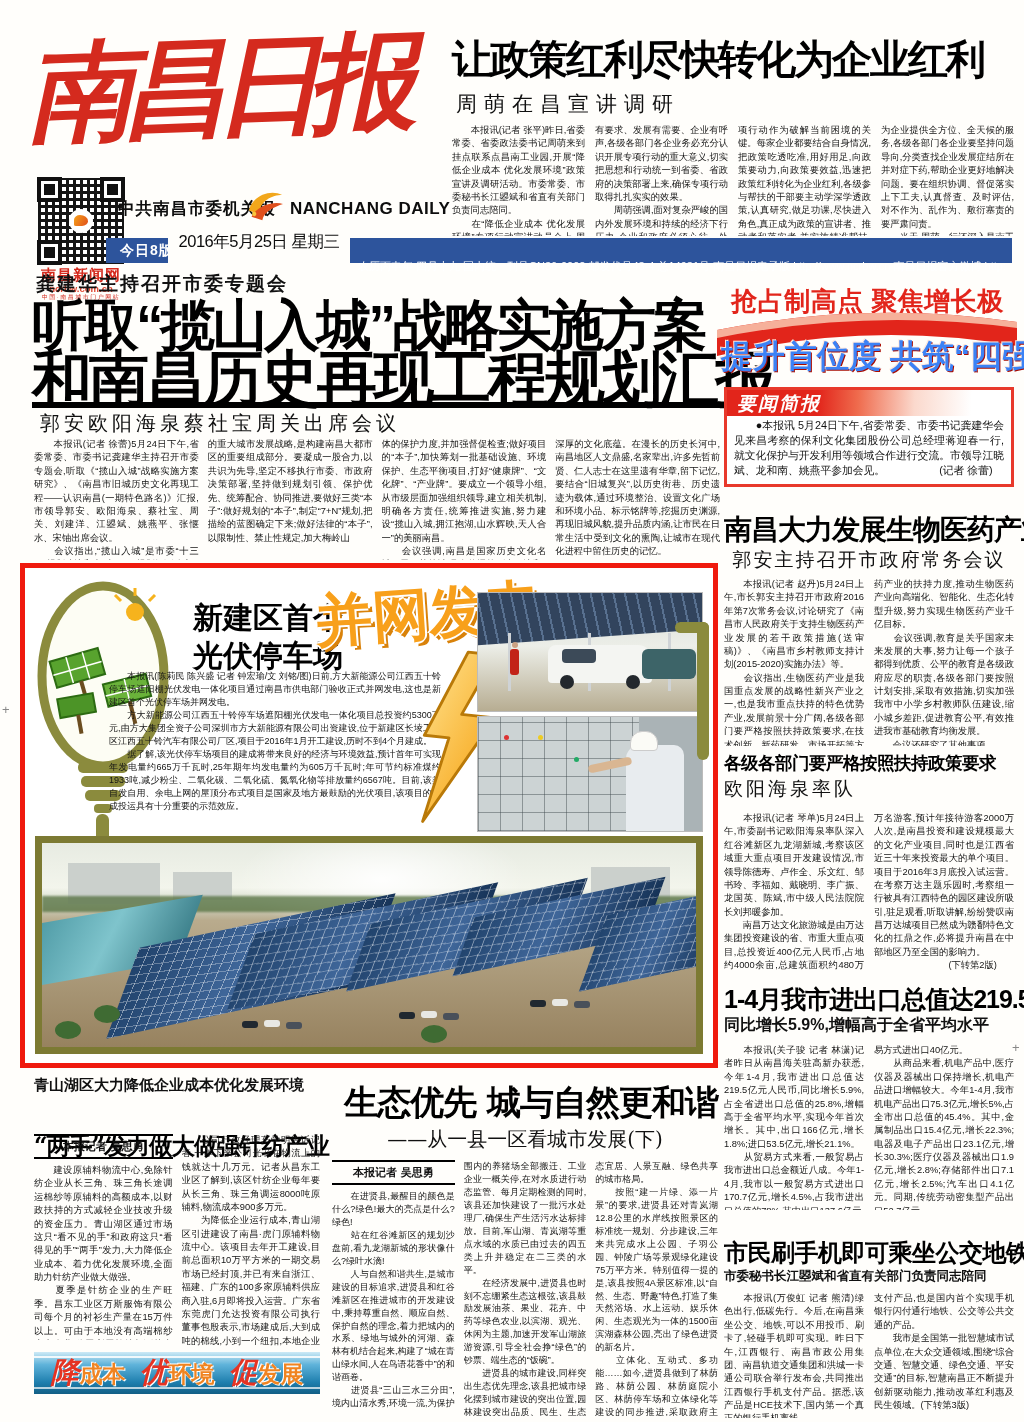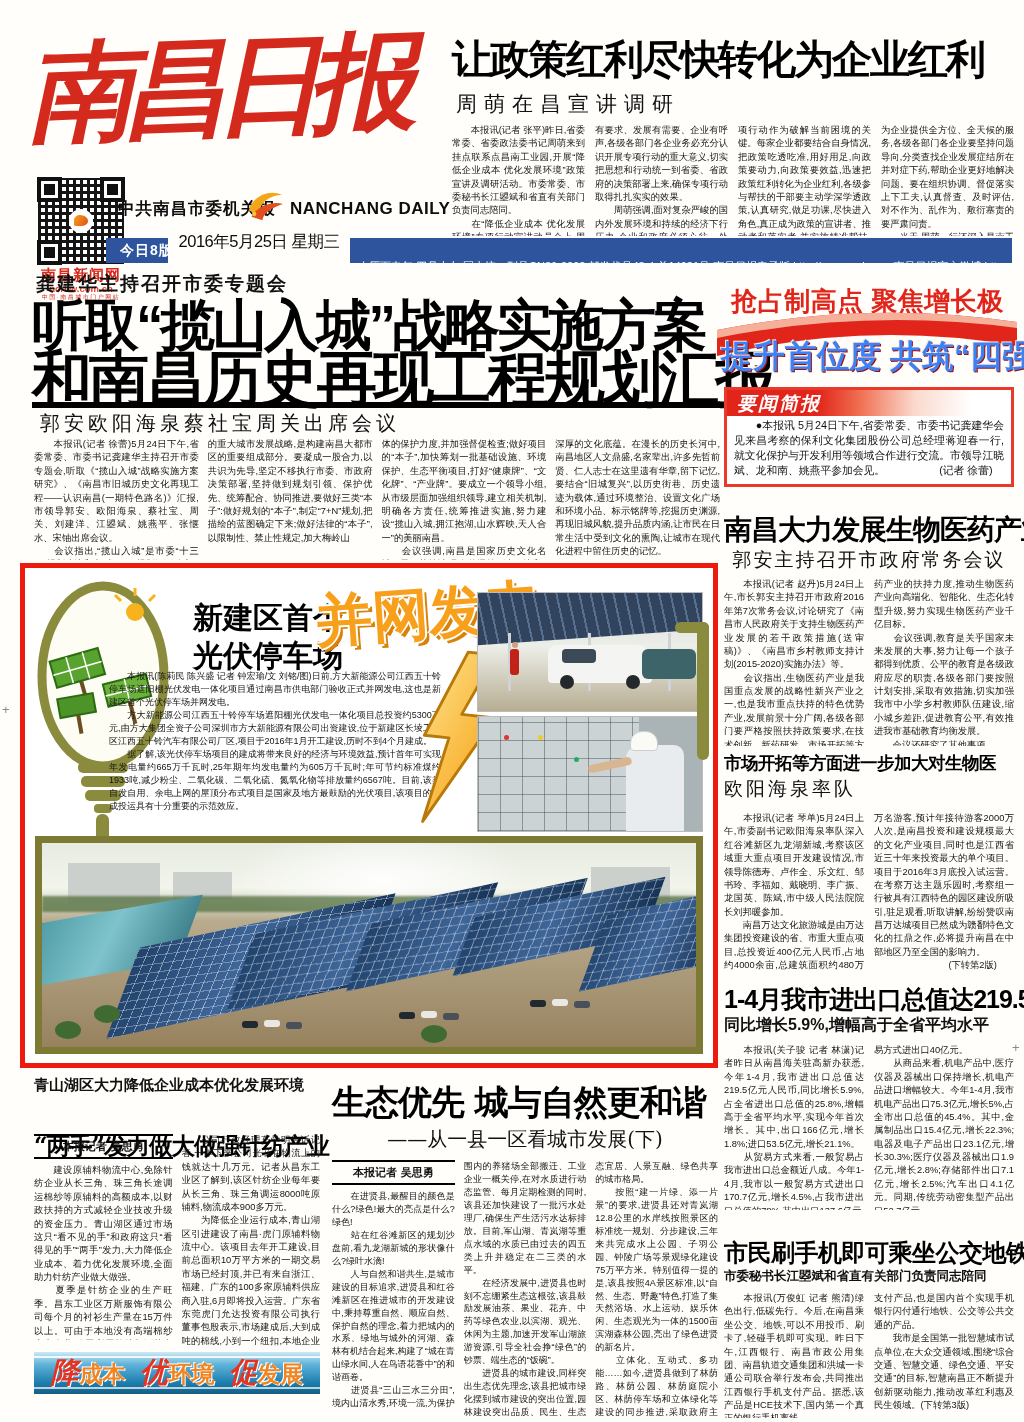--- a/index.html
+++ b/index.html
@@ -299,21 +299,21 @@
   <div class="abs rr-head-c h-black" style="top:511px;font-size:28px;letter-spacing:-1px;">南昌大力发展生物医药产业</div>
   <div class="abs rr-head-c kai" style="top:547px;font-size:19px;letter-spacing:2px;">郭安主持召开市政府常务会议</div>
   <div class="abs cols" style="left:724px;top:578px;width:290px;height:168px;gap:10px;">
     <div class="c bt">　　本报讯(记者 赵丹)5月24日上午,市长郭安主持召开市政府2016年第7次常务会议,讨论研究了《南昌市人民政府关于支持生物医药产业发展的若干政策措施(送审稿)》、《南昌市乡村教师支持计划(2015-2020)实施办法》等。
 　　会议指出,生物医药产业是我国重点发展的战略性新兴产业之一,也是我市重点扶持的特色优势产业,发展前景十分广阔,各级各部门要严格按照扶持政策要求,在技术创新、新药研发、市场开拓等方面进一步加大对生物医</div>
     <div class="c bt">药产业的扶持力度,推动生物医药产业向高端化、智能化、生态化转型升级,努力实现生物医药产业千亿目标。
 　　会议强调,教育是关乎国家未来发展的大事,努力让每一个孩子都得到优质、公平的教育是各级政府应尽的职责,各级各部门要按照计划安排,采取有效措施,切实加强我市中小学乡村教师队伍建设,缩小城乡差距,促进教育公平,有效推进我市基础教育均衡发展。
 　　会议还研究了其他事项。</div>
   </div>
 
-  <div class="abs rr-head-l h-black" style="top:751px;font-size:17.5px;letter-spacing:-.5px;">市场开拓等方面进一步加大对生物医</div>
+  <div class="abs rr-head-l h-black" style="top:751px;font-size:17.5px;letter-spacing:-.5px;">各级各部门要严格按照扶持政策要求</div>
   <div class="abs rr-head-l kai" style="top:776px;font-size:19px;letter-spacing:3px;">欧阳海泉率队</div>
   <div class="abs cols" style="left:724px;top:812px;width:290px;height:162px;gap:10px;">
     <div class="c bt">　　本报讯(记者 琴单)5月24日上午,市委副书记欧阳海泉率队深入红谷滩新区九龙湖新城,考察该区域重大重点项目开发建设情况,市领导陈德寿、卢作全、乐文红、邹书玲、李福如、戴晓明、李广振、龙国英、陈斌,市中级人民法院院长刘邦暖参加。
 　　南昌万达文化旅游城是由万达集团投资建设的省、市重大重点项目,总投资近400亿元人民币,占地约4000余亩,总建筑面积约480万平方米,可同时容纳5</div>
     <div class="c bt">万名游客,预计年接待游客2000万人次,是南昌投资和建设规模最大的文化产业项目,同时也是江西省近三十年来投资最大的单个项目。项目于2016年3月底投入试运营。在考察万达主题乐园时,考察组一行被具有江西特色的园区建设所吸引,驻足观看,听取讲解,纷纷赞叹南昌万达城项目已然成为赣鄱特色文化的扛鼎之作,必将提升南昌在中部地区乃至全国的影响力。
 　　　　　　　　(下转第2版)</div>
   </div>
 
   <div class="abs rr-head-l h-black" style="top:983px;font-size:25px;letter-spacing:-1px;">1-4月我市进出口总值达219.5亿元</div>
   <div class="abs rr-head-l" style="top:1015px;font-size:16px;font-weight:600;white-space:nowrap;">同比增长5.9%,增幅高于全省平均水平</div>
@@ -353,21 +353,21 @@
     <div class="bw">
       <span class="lead">优</span>
       <span class="rest">环境</span>
     </div>
     <div class="bw">
       <span class="lead">促</span>
       <span class="rest">发展</span>
     </div>
   </div>
 
-  <div class="abs h-black kai" style="left:332px;top:1080px;width:386px;text-align:left;font-size:34px;letter-spacing:-1px;font-weight:900;">生态优先 城与自然更和谐</div>
+  <div class="abs h-black kai" style="left:332px;top:1080px;width:386px;text-align:right;font-size:34px;letter-spacing:-1px;font-weight:900;">生态优先 城与自然更和谐</div>
   <div class="abs kai" style="left:332px;top:1126px;width:386px;text-align:center;font-size:20px;">——从一县一区看城市发展(下)</div>
   <div class="abs cols" style="left:332px;top:1160px;width:386px;height:256px;gap:9px;">
     <div class="c">
       <div class="byline-box">本报记者 吴思勇</div>
       <div class="bt" style="height:220px;font-size:9px">　　在进贤县,最醒目的颜色是什么?绿色!最大的亮点是什么?绿色!
 　　站在红谷滩新区的规划沙盘前,看九龙湖新城的形状像什么?绿叶水滴!
 　　人与自然和谐共生,是城市建设的目标追求,进贤县和红谷滩新区在推进城市的开发建设中,秉持尊重自然、顺应自然、保护自然的理念,着力把城内的水系、绿地与城外的河湖、森林有机结合起来,构建了“城在青山绿水间,人在鸟语花香中”的和谐画卷。
 　　进贤县“三山三水三分田”,境内山清水秀,环境一流,为保护这个良好的生态资源,进贤县禁止利用县域内的重要河流、重点湖泊、重大水库进行施肥养殖,全部实行“人放天养”;水岸线1公里范</div>
     </div>
     <div class="c bt" style="font-size:9px">围内的养猪场全部搬迁、工业企业一概关停,在对水质进行动态监管、每月定期检测的同时,该县还加快建设了一批污水处理厂,确保生产生活污水达标排放。目前,军山湖、青岚湖等重点水域的水质已由过去的四五类上升并稳定在二三类的水平。

